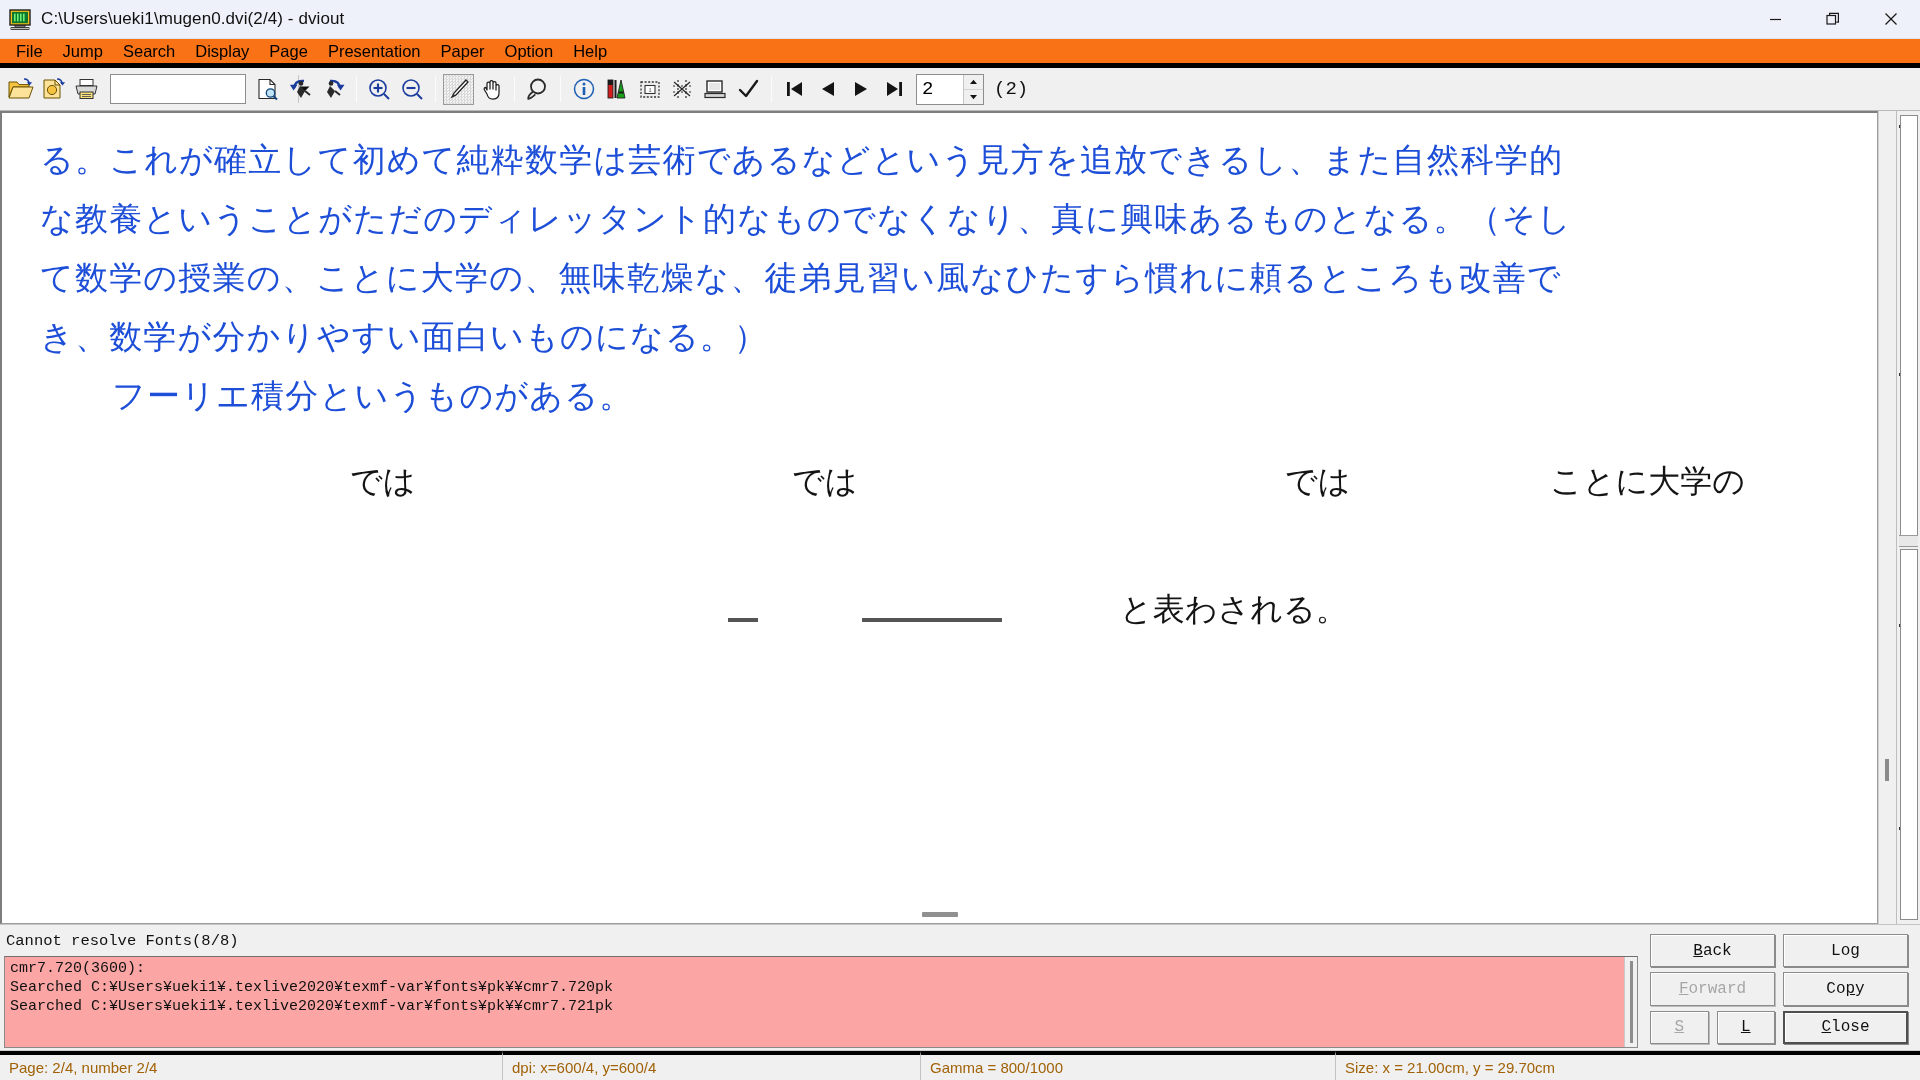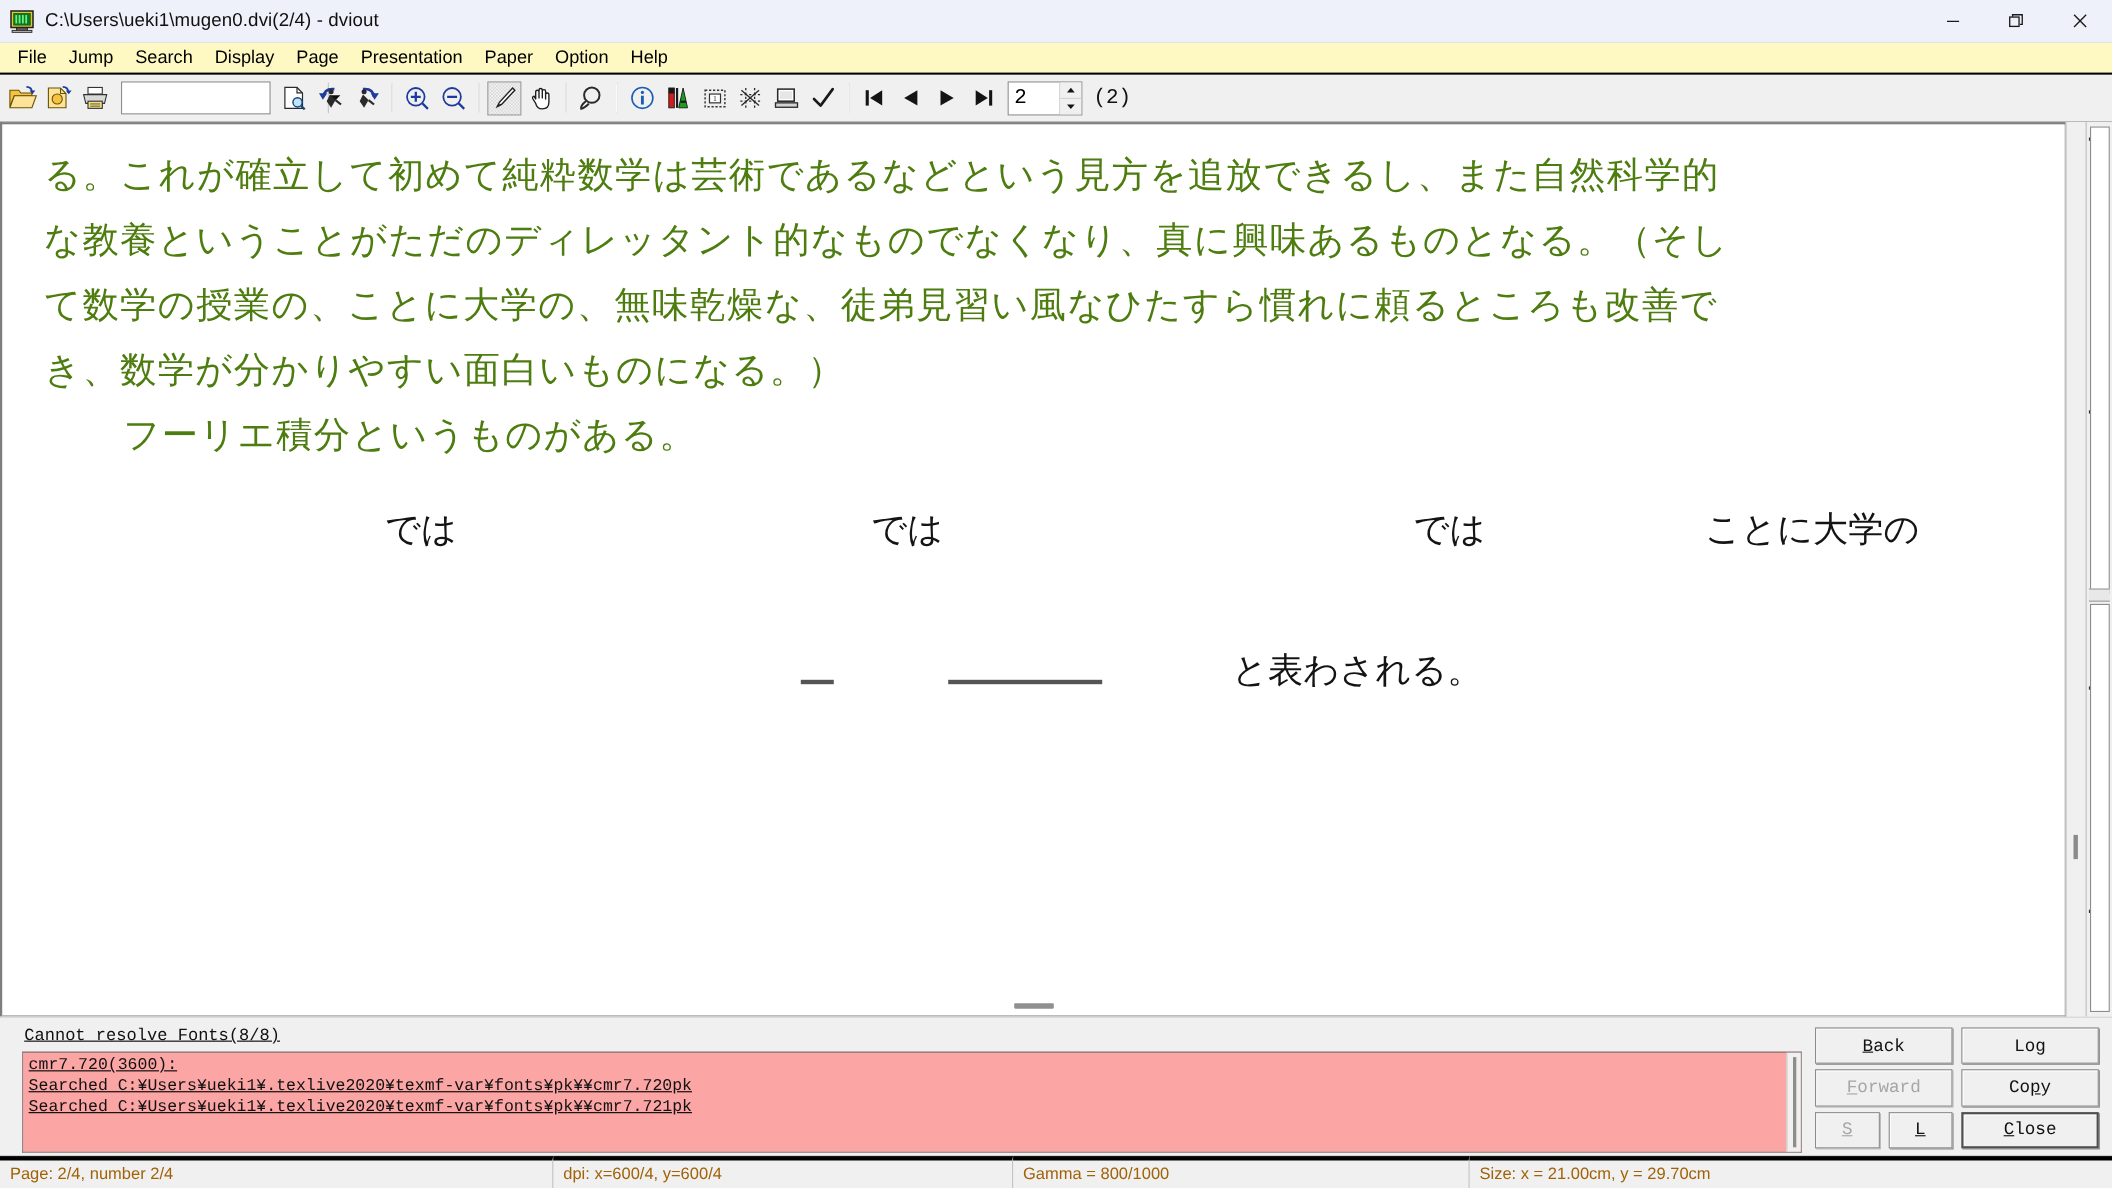--- a/index.html
+++ b/index.html
@@ -44,24 +44,24 @@
   }
   .win-btn {
     width: 58px; height: 39px;
     display: flex; align-items: center; justify-content: center;
     color: #202020;
   }
 
   
   .menubar {
     height: 29px; flex: 0 0 29px;
-    background: #fef9c3;
+    background: #f97316;
     display: flex; align-items: center;
     padding-left: 6px;
-    border-bottom: 2px solid #000000;
+    border-bottom: 5px solid #000000;
   }
   .menu-item {
     font-size: 16.5px;
     color: #000;
     padding: 3px 10px;
     white-space: nowrap;
   }
 
   
   .toolbar {
@@ -165,21 +165,21 @@
   .docinner {
     padding: 18px 28px 0 38px;
     font-family: "Liberation Serif", serif;
     color: #111;
   }
   .dline {
     font-size: 33px;
     line-height: 59px;
     letter-spacing: 1.2px;
     white-space: nowrap;
-    color: #4d7c0f;
+    color: #1d4ed8;
   }
   .dline.indent { text-indent: 72px; }
 
   .formula-row {
     position: relative;
     height: 110px;
     margin-top: 34px;
     font-size: 32px;
   }
   .fr-item {
@@ -252,22 +252,21 @@
     flex: 0 0 126px;
     background: #f0f0f0;
     display: flex;
     border-top: 1px solid #c4c4c4;
     padding: 3px 0 0 0;
   }
   .msg-left {
     flex: 1 1 auto;
     display: flex; flex-direction: column;
     min-width: 0;
-    padding-left: 18px;
-    text-decoration: underline;
+    padding-left: 2px;
   }
   .msg-head {
     font-family: "Liberation Mono", monospace;
     font-size: 15.5px;
     color: #111;
     padding: 4px 0 6px 4px;
     white-space: nowrap;
   }
   .msg-box {
     flex: 1 1 auto;

